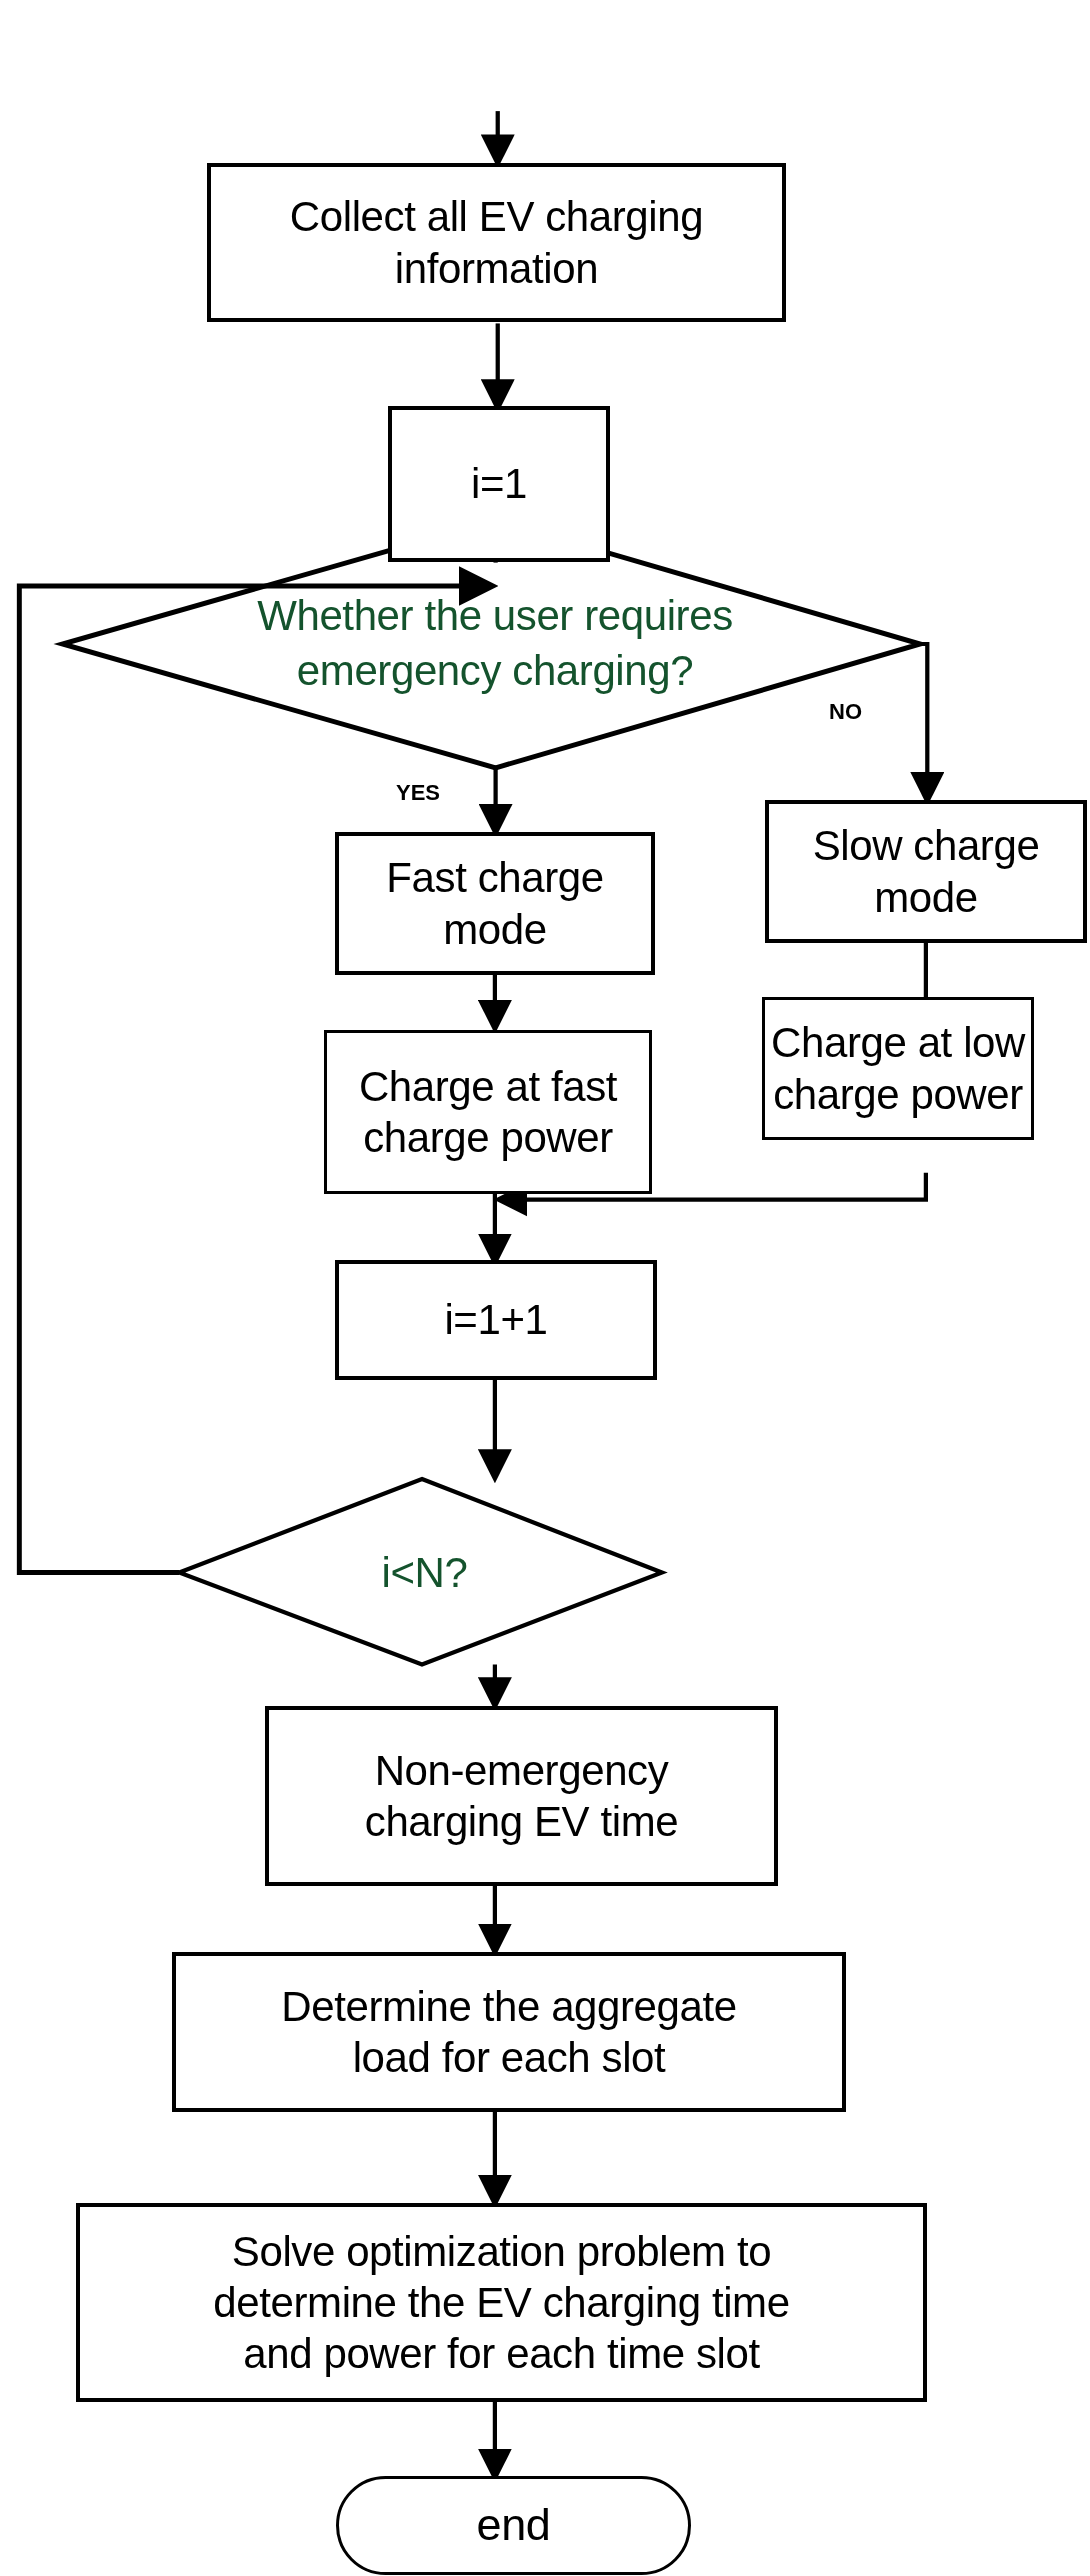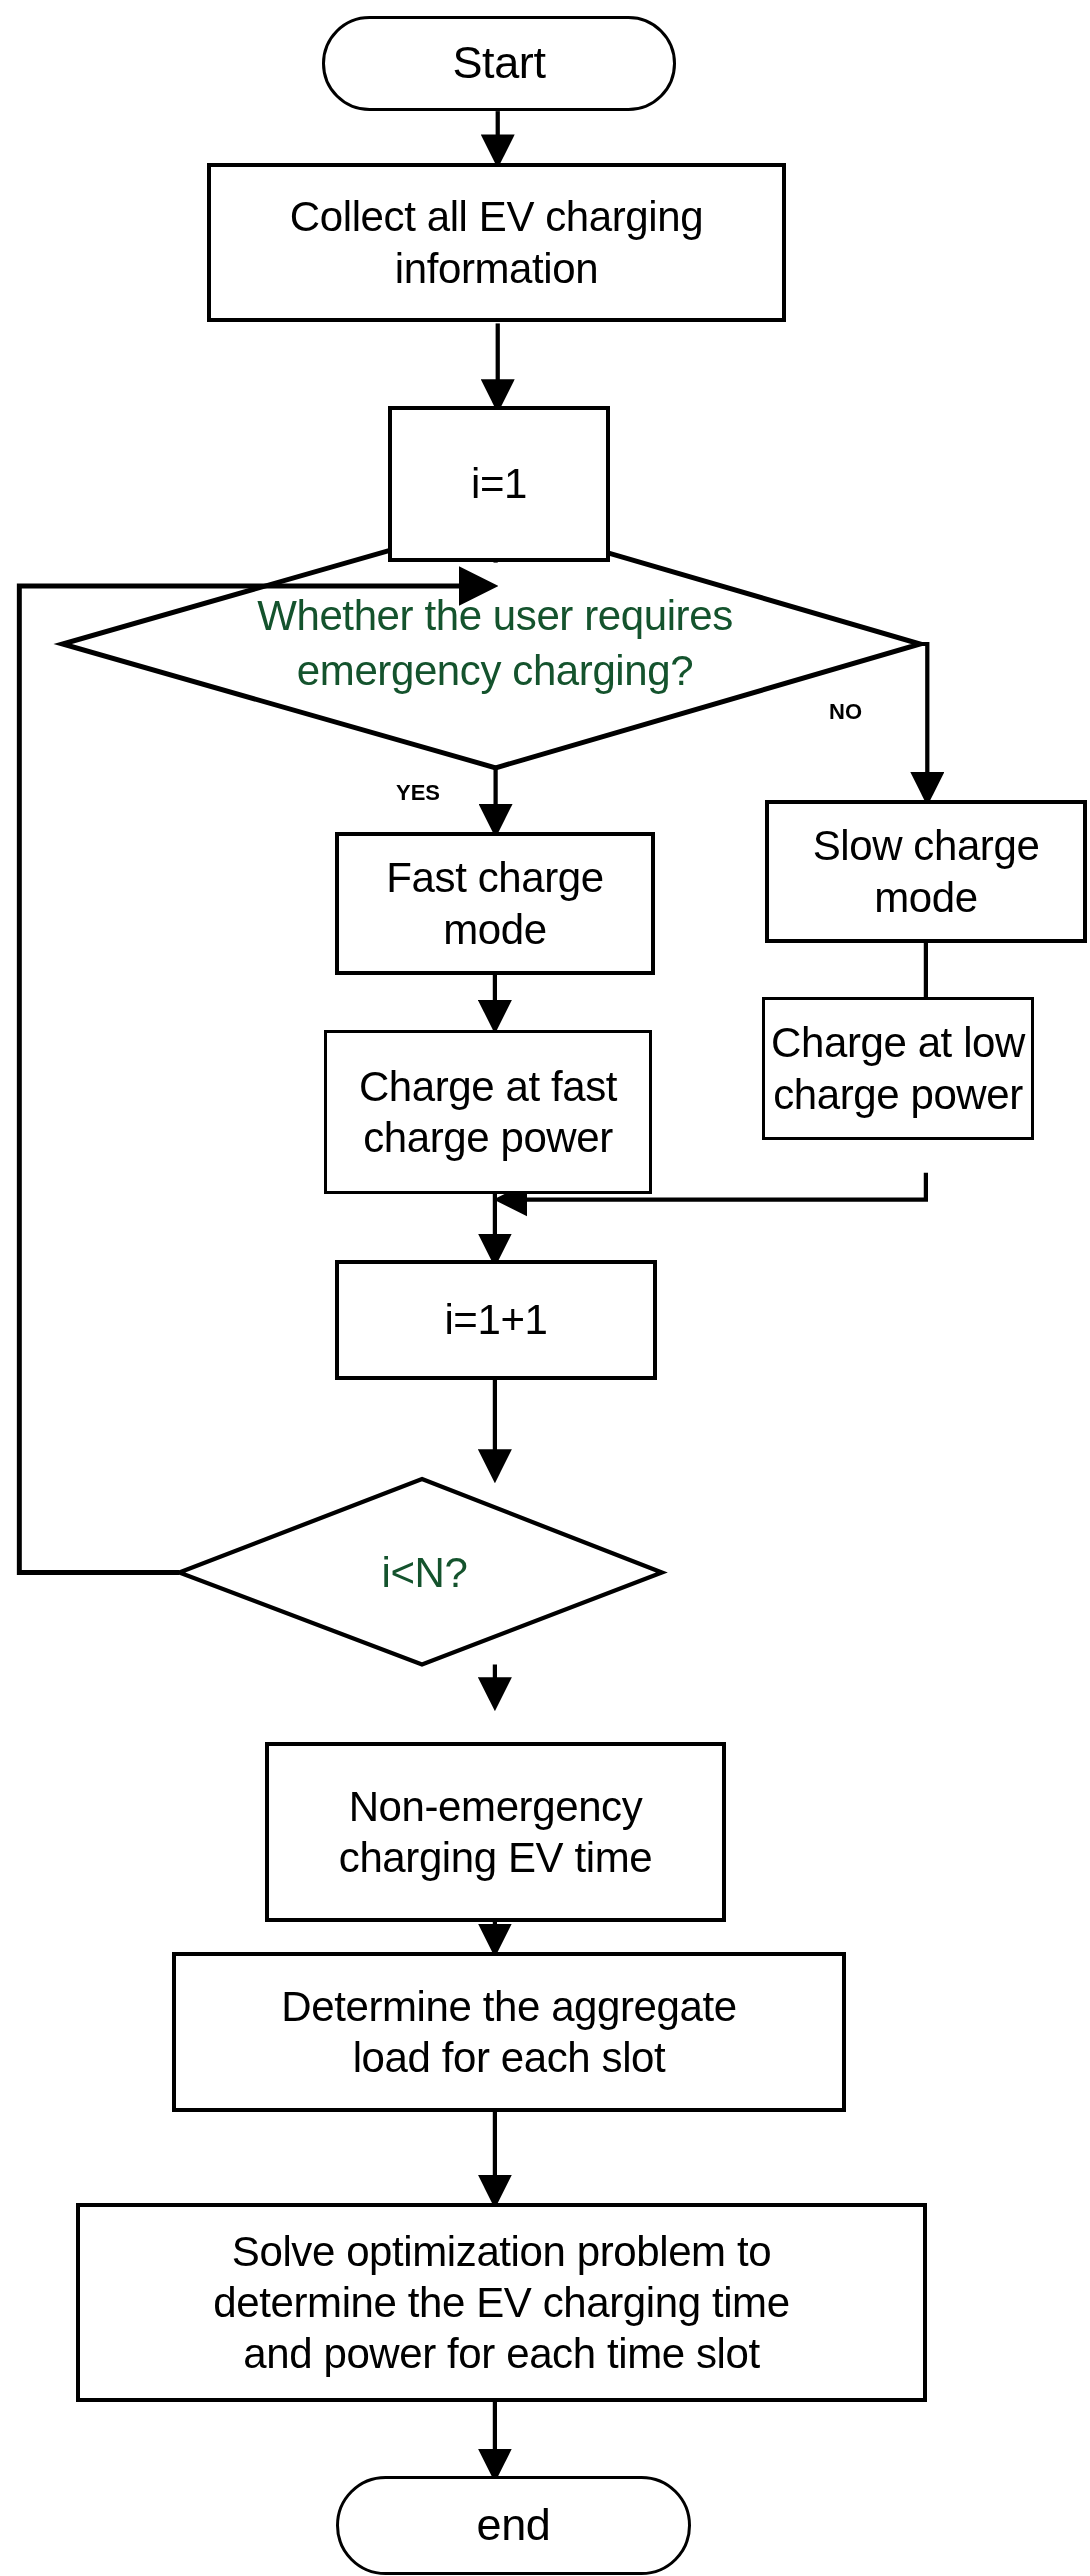--- a/index.html
+++ b/index.html
@@ -135,23 +135,20 @@
 
     <line x1="699" y1="2352" x2="699" y2="2406" stroke="#000000" stroke-width="6" marker-end="url(#arrow)"></line>
 
     <line x1="699" y1="2665" x2="699" y2="2754" stroke="#000000" stroke-width="6" marker-end="url(#arrow)"></line>
 
     <line x1="699" y1="2982" x2="699" y2="3109" stroke="#000000" stroke-width="6" marker-end="url(#arrow)"></line>
 
     <line x1="699" y1="3392" x2="699" y2="3496" stroke="#000000" stroke-width="6" marker-end="url(#arrow)"></line>
   </svg>
 
-  <div class="node terminator" style="left:322px; top:15.6px; width:354px; height:95px;">
-    <span class="txt">Start</span>
-  </div>
 
   <div class="node process" style="left:207px; top:163px; width:579px; height:159px;">
     <span class="txt">Collect all EV charging
 information</span>
   </div>
 
   <div class="node process" style="left:388px; top:406px; width:222px; height:156px;">
     <span class="txt">i=1</span>
   </div>
 
@@ -189,21 +186,21 @@
   </div>
 
   <div class="node process" style="left:335px; top:1260px; width:322px; height:120px;">
     <span class="txt">i=1+1</span>
   </div>
 
   <div class="diamond-label" style="left:297px; top:1541px; width:255px; height:64px;">
     <span class="txt">i&lt;N?</span>
   </div>
 
-  <div class="node process" style="left:265px; top:1706px; width:461px; height:180px;margin-top:36px;">
+  <div class="node process" style="left:265px; top:1706px; width:513px; height:180px;">
     <span class="txt">Non-emergency
 charging EV time</span>
   </div>
 
   <div class="node process" style="left:172px; top:1952px; width:674px; height:160px;">
     <span class="txt">Determine the aggregate
 load for each slot</span>
   </div>
 
   <div class="node process" style="left:76px; top:2203px; width:851px; height:199px;">

